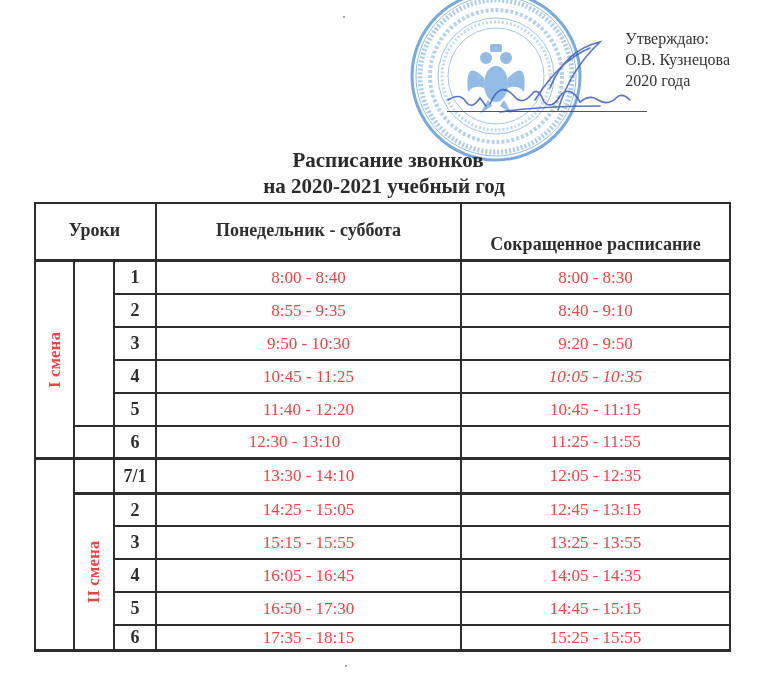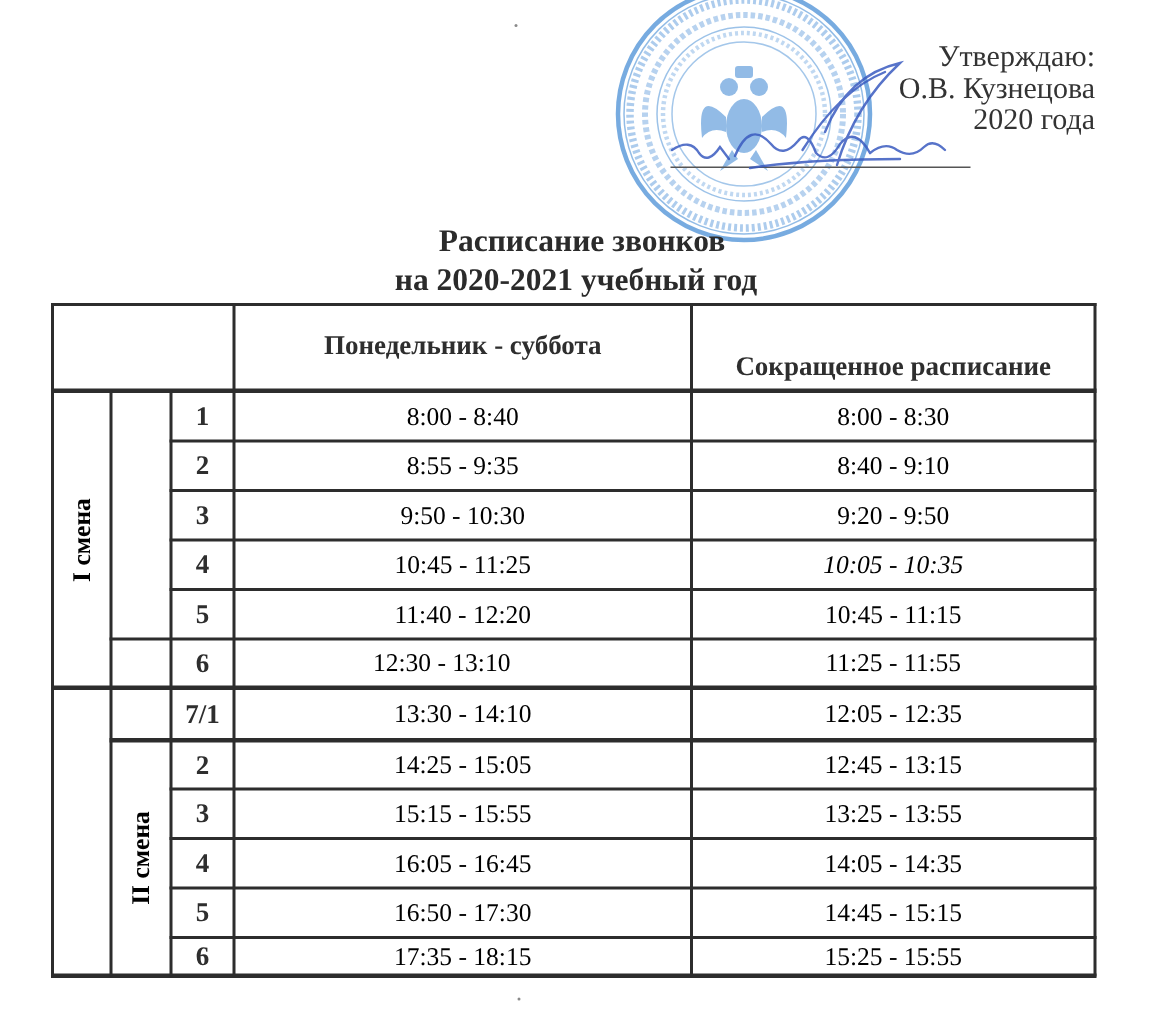--- a/index.html
+++ b/index.html
@@ -1,37 +1,37 @@
 <!DOCTYPE html>
 <html><head>
   <meta charset="utf-8">
   <style>
     html, body { margin: 0; padding: 0; background: #ffffff; }
     body { width: 768px; height: 689px; position: relative; overflow: hidden;
            font-family: "Liberation Serif", "DejaVu Serif", serif; color: #2a2a2a; }
     .speck { position: absolute; width: 2px; height: 2px; background: #8a8a8a; border-radius: 1px; }
 
     .stamp { position: absolute; left: 408px; top: -12px; width: 176px; height: 176px; }
-    .approval { position: absolute; right: 38px; top: 28px; text-align: right;
-                font-size: 20px; line-height: 21px; color: #333; }
+    .approval { position: absolute; right: 38px; top: 28px; 
+                font-size: 16px; line-height: 21px; color: #333; }
     .approval div { white-space: nowrap; }
     .sign-line { position: absolute; left: 447px; top: 111px; width: 200px; height: 1px; background: #555; }
     .signature { position: absolute; left: 440px; top: 40px; width: 200px; height: 90px; }
 
     .title { position: absolute; left: 0; width: 768px; text-align: center;
              font-weight: bold; font-size: 21px; color: #2b2b2b; }
     .title.l1 { top: 148px; padding-left: 4px; }
     .title.l2 { top: 174px; }
 
     .grid { position: absolute; left: 34px; top: 202px; width: 697px; height: 449px; }
     .ln { position: absolute; background: #2d2d2d; }
     .h { height: 2px; }
     .v { width: 2px; }
     .cell { position: absolute; display: flex; align-items: center; justify-content: center;
-            font-size: 17px; color: #000000; white-space: nowrap; }
+            font-size: 17px; color: #ef4444; white-space: nowrap; }
     .hdr { font-weight: bold; font-size: 18px; color: #2e2e2e; }
     .num { font-weight: bold; font-size: 18px; color: #2e2e2e; }
     .vert { font-weight: bold; font-size: 17px; transform: rotate(-90deg); white-space: nowrap; }
   </style>
 </head>
 <body>
 
 <div class="speck" style="left:343px;top:16px;"></div>
 <div class="speck" style="left:345px;top:665px;"></div>
 
@@ -101,20 +101,21 @@
   <div class="ln h" style="left:79px;top:190px;width:618px;"></div>
 
   <div class="ln h" style="left:39px;top:223px;width:658px;"></div>
 
   <div class="ln h" style="left:39px;top:290px;width:658px;height:3px;"></div>
   <div class="ln h" style="left:79px;top:323px;width:618px;"></div>
   <div class="ln h" style="left:79px;top:356px;width:618px;"></div>
   <div class="ln h" style="left:79px;top:389px;width:618px;"></div>
   <div class="ln h" style="left:79px;top:422px;width:618px;"></div>
 
+  <div class="cell hdr" style="left:0;top:2px;width:121px;height:52px;">Уроки</div>
   <div class="cell hdr" style="left:428px;top:22px;width:267px;height:40px;">Сокращенное расписание</div>
   <div class="cell hdr" style="left:123px;top:2px;width:303px;height:52px;">Понедельник - суббота</div>
 
   <div class="cell" style="left:2px;top:60px;width:37px;height:195px;">
     <span class="vert">I смена</span>
   </div>
   <div class="cell" style="left:41px;top:292px;width:38px;height:155px;">
     <span class="vert">II смена</span>
   </div>
 

